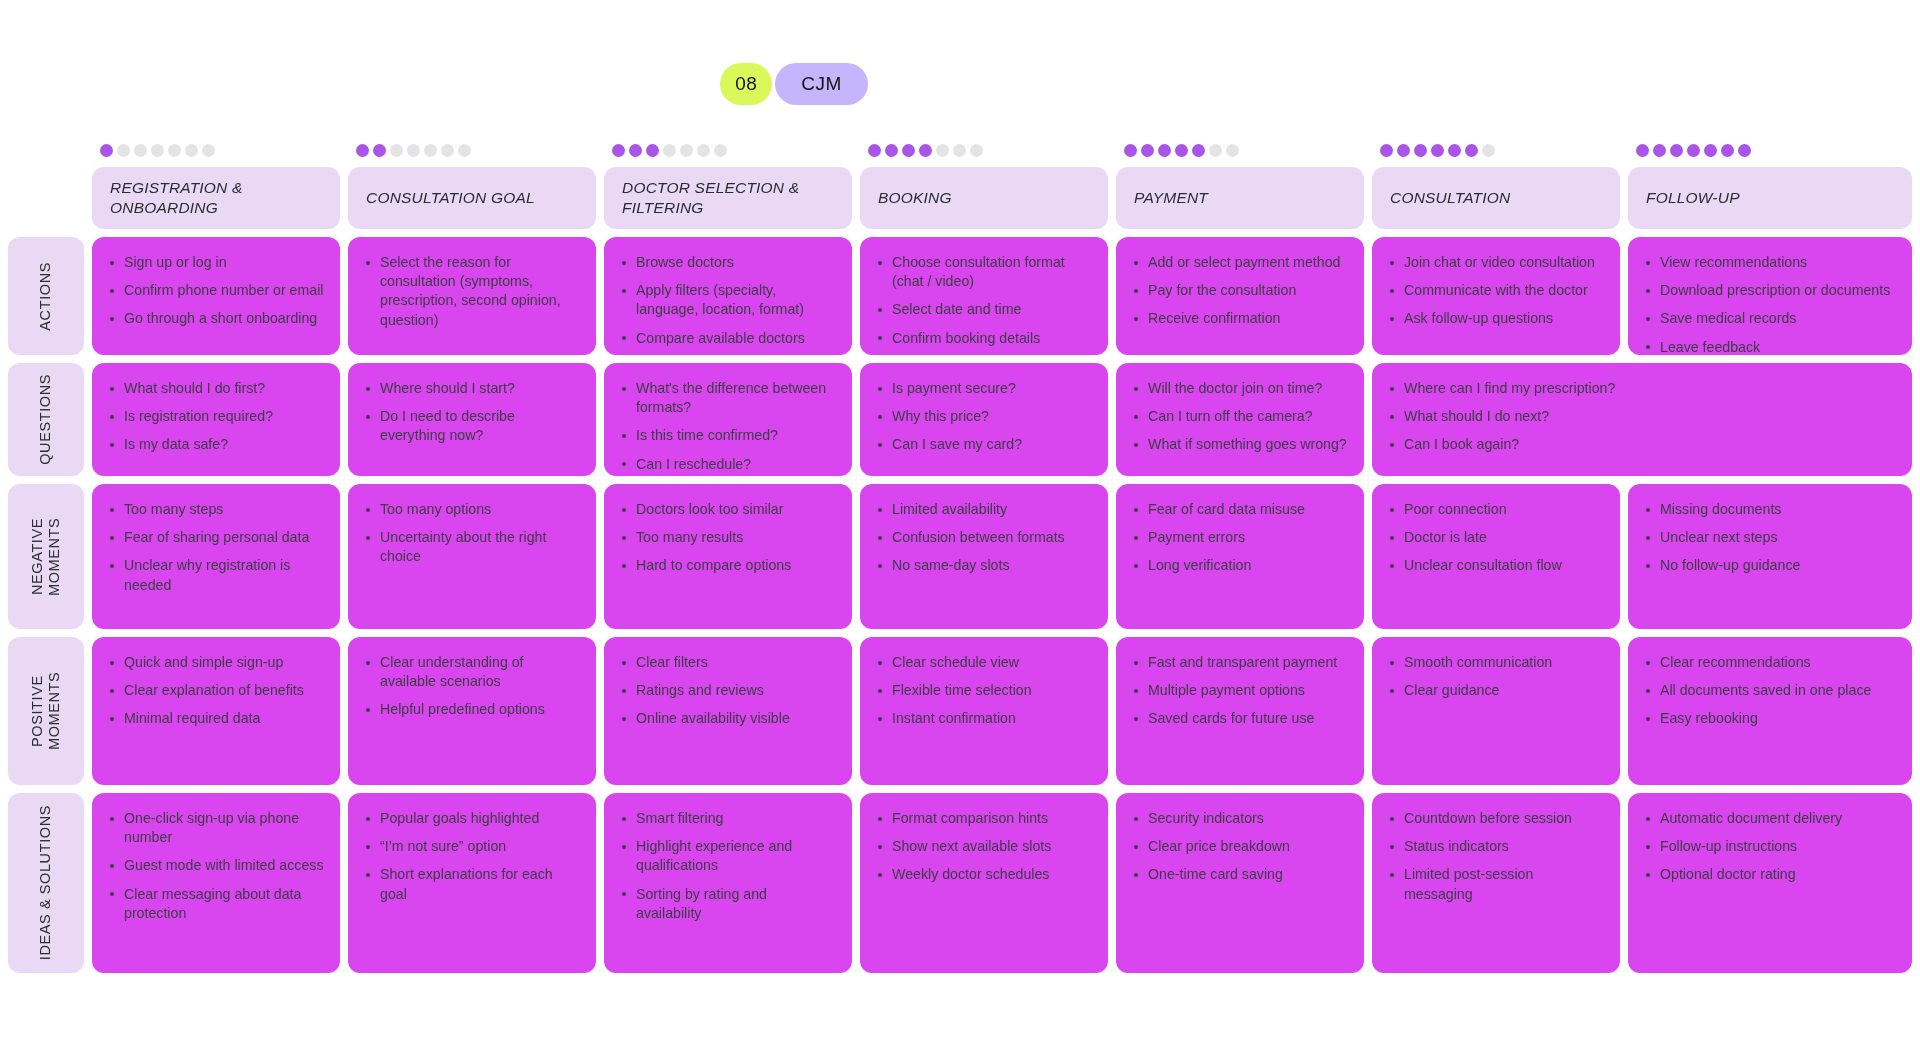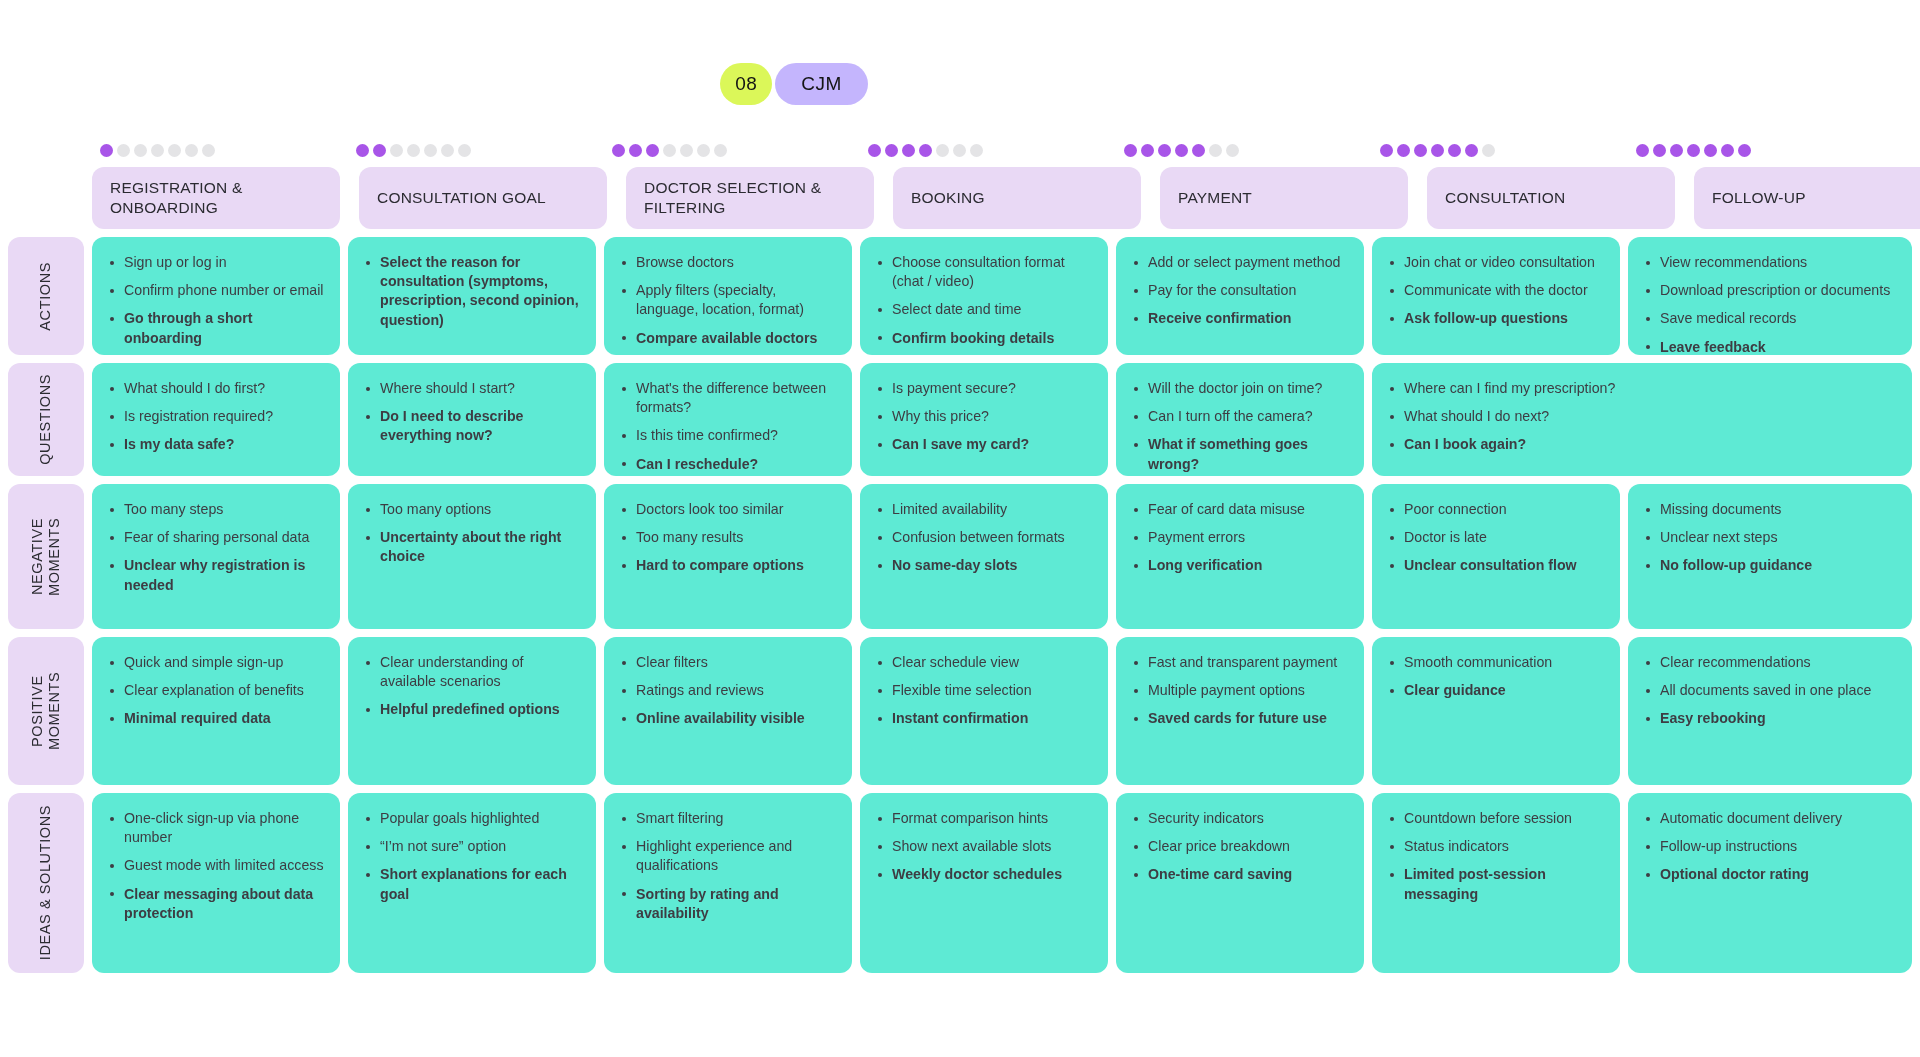--- a/index.html
+++ b/index.html
@@ -76,22 +76,23 @@
   .dots-cell.wide { flex: 1; }
   .dot {
     width: 13px; height: 13px; border-radius: 50%;
     background: #e4e4e6;
   }
   .dot.on { background: #a855e8; }
 
   .head-row {
     display: flex;
     margin-left: 84px;
-    gap: 19px;
+    gap: 8px;
     margin-top: 7px;
+    font-style: italic;
   }
   .head-cell {
     width: 248px;
     min-width: 248px;
     background: #e9d9f5;
     border-radius: 12px;
     height: 62px;
     display: flex;
     align-items: center;
     padding: 0 18px;
@@ -124,36 +125,36 @@
     transform: rotate(180deg);
     font-size: 14.5px;
     color: #2b2b31;
     letter-spacing: 0.6px;
     text-align: center;
     line-height: 1.2;
   }
   .cell {
     width: 248px;
     min-width: 248px;
-    background: #5eead4;
+    background: #d946ef;
     border-radius: 12px;
     padding: 16px 16px 16px 14px;
   }
   .cell.wide { flex: 1; }
 
   ul.items { list-style: none; }
   ul.items li {
     position: relative;
     padding-left: 18px;
     font-size: 14.2px;
     line-height: 1.35;
     color: #3d3d43;
     margin-bottom: 9px;
   }
-  ul.items li:last-child { margin-bottom: 0; font-weight: bold; }
+  ul.items li:last-child { margin-bottom: 0; }
   ul.items li::before {
     content: "";
     position: absolute;
     left: 4px;
     top: 7.5px;
     width: 4px; height: 4px;
     border-radius: 50%;
     background: currentColor;
   }
   .tone-negative li { color: #d0403d; }

